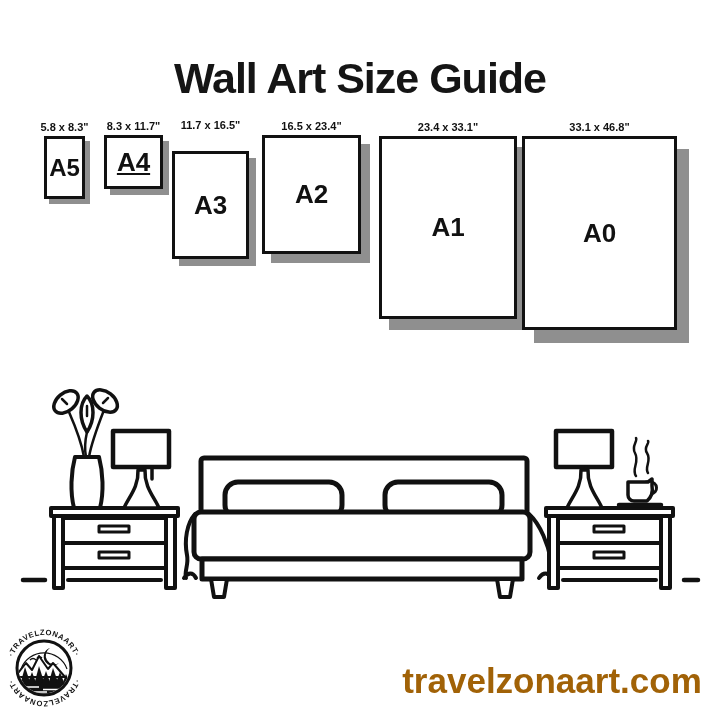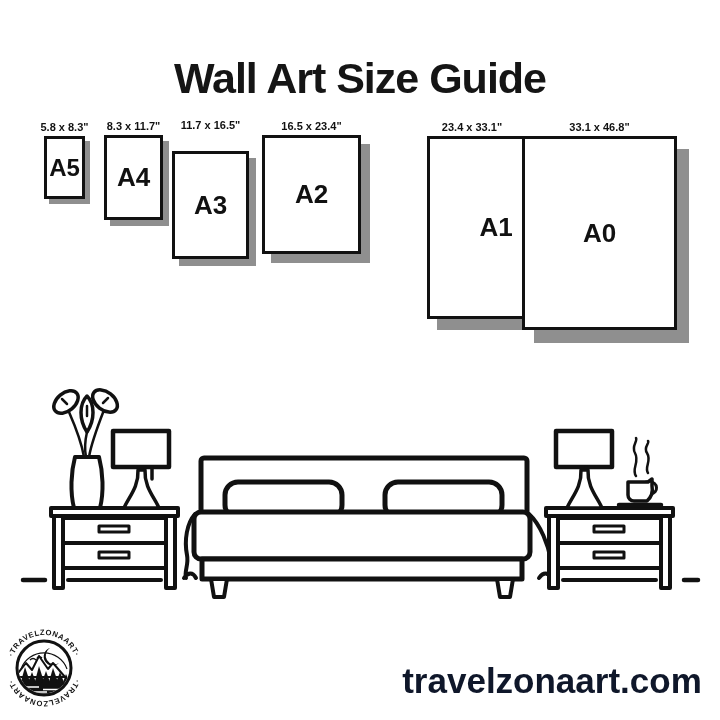--- a/index.html
+++ b/index.html
@@ -18,35 +18,35 @@
     box-sizing:border-box;background:#fff;border:3px solid #111;
     display:flex;align-items:center;justify-content:center;
   }
   .pname{font-weight:bold;font-size:26px;color:#111;letter-spacing:0;}
   .dim{
     position:absolute;bottom:100%;left:50%;transform:translateX(-50%);
     margin-bottom:3px;white-space:nowrap;font-size:11px;font-weight:bold;color:#111;
   }
   .s0{left:44px;top:136px;}  .s0 .paper{width:41px;height:63px;box-shadow:5px 5px 0 var(--sh);}
   .s0 .pname{font-size:24px;}
-  .s1{left:104px;top:135px;} .s1 .paper{width:59px;height:85px;box-shadow:6px 6px 0 var(--sh);}
+  .s1{left:104px;top:135px;} .s1 .paper{width:59px;height:54px;box-shadow:6px 6px 0 var(--sh);text-decoration:underline;}
   .s2{left:172px;top:134px;} .s2 .paper{width:77px;height:108px;box-shadow:7px 7px 0 var(--sh);margin-top:17px;}
   .s3{left:262px;top:135px;} .s3 .paper{width:99px;height:119px;box-shadow:9px 9px 0 var(--sh);}
-  .s4{left:379px;top:136px;} .s4 .paper{width:138px;height:183px;box-shadow:10px 11px 0 var(--sh);margin-left:48px;}
+  .s4{left:379px;top:136px;} .s4 .paper{width:138px;height:183px;box-shadow:10px 11px 0 var(--sh);}
   .s5{left:522px;top:136px;} .s5 .paper{width:155px;height:194px;box-shadow:12px 13px 0 var(--sh);}
   .canvas{--sh:#8f8f8f;}
   
   .scene{position:absolute;left:0;top:0;width:720px;height:720px;}
   
   .logo{position:absolute;left:1px;top:625px;width:86px;height:86px;}
   .logo text{font-family:"Liberation Sans",sans-serif;}
   
   .website{
     position:absolute;left:402px;top:661px;width:300px;text-align:center;
-    font-size:35px;font-weight:bold;color:#0f172a;letter-spacing:0;
+    font-size:35px;font-weight:bold;color:#a16207;letter-spacing:0;
   }
 </style>
 </head>
 <body>
 
 <div class="canvas">
 
   <div class="title">Wall Art Size Guide</div>
 
   <div class="size-item s0">

